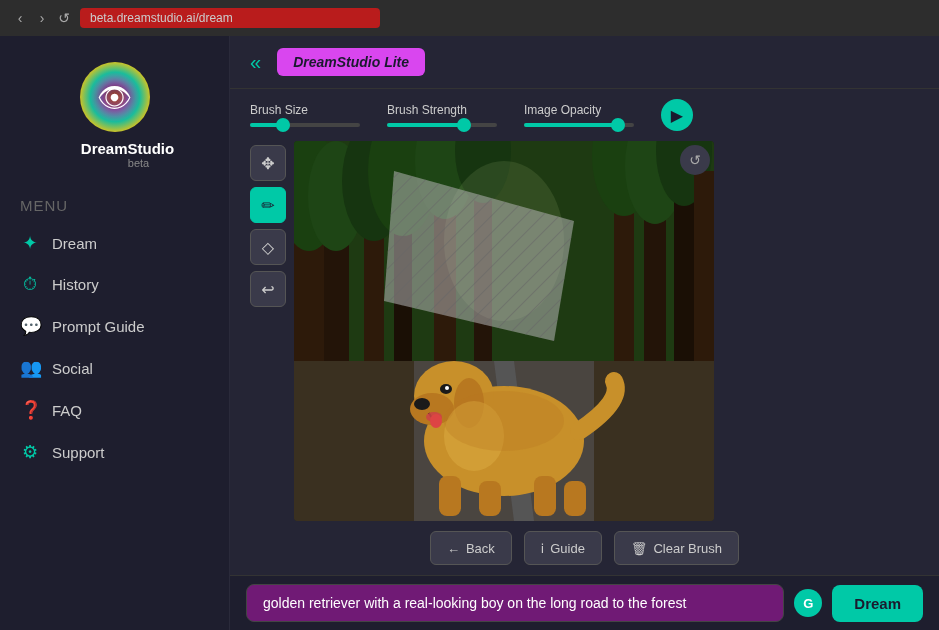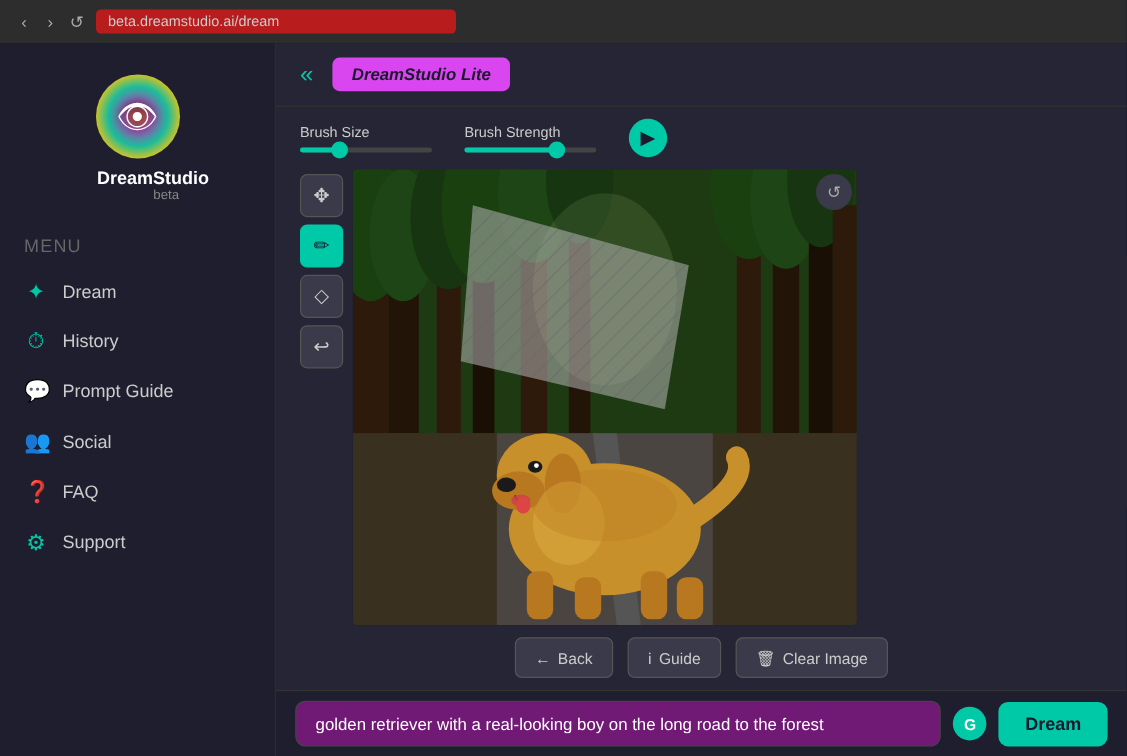--- a/index.html
+++ b/index.html
@@ -408,20 +408,27 @@
 
 
       <div class="slider-group">
         <span class="slider-label">Brush Strength</span>
         <div class="slider-track">
           <div class="slider-fill" style="width:70%"></div>
           <div class="slider-thumb" style="left:70%"></div>
         </div>
       </div>
 
+      <div class="slider-group">
+        <span class="slider-label">Image Opacity</span>
+        <div class="slider-track">
+          <div class="slider-fill" style="width:85%"></div>
+          <div class="slider-thumb" style="left:85%"></div>
+        </div>
+      </div>
 
       <div class="image-opacity-btn" style="margin-left:0">▶</div>
     </div>
 
     <div class="canvas-wrapper">
 
       <div class="tool-panel">
         <div class="tool-btn">✥</div>
         <div class="tool-btn active">✏</div>
         <div class="tool-btn">◇</div>
@@ -520,21 +527,21 @@
       <button class="action-btn">
         <span>←</span>
         <span>Back</span>
       </button>
       <button class="action-btn">
         <span>ℹ</span>
         <span>Guide</span>
       </button>
       <button class="action-btn">
         <span>🗑</span>
-        <span>Clear Image</span>
+        <span>Clear Brush</span>
       </button>
     </div>
 
     <div class="prompt-bar">
       <input class="prompt-input" type="text" value="golden retriever with a real-looking boy on the long road to the forest" style="">
       <div class="grammarly-icon">G</div>
       <button class="dream-btn">Dream</button>
     </div>
   </div>
 </div>

